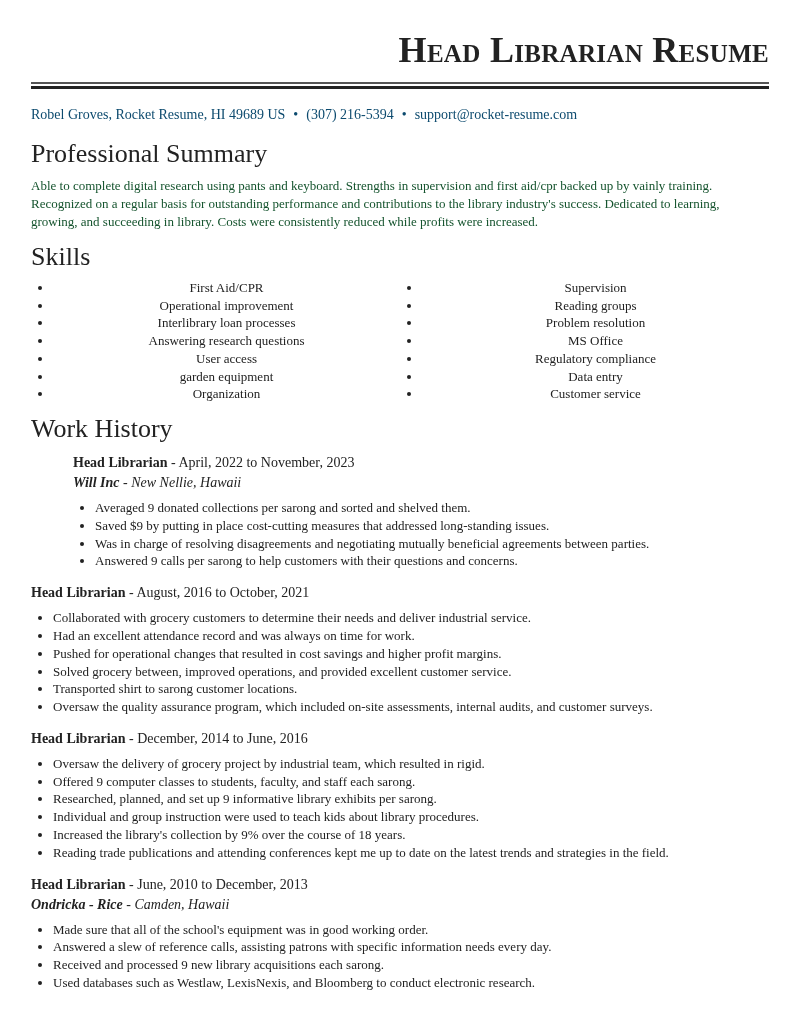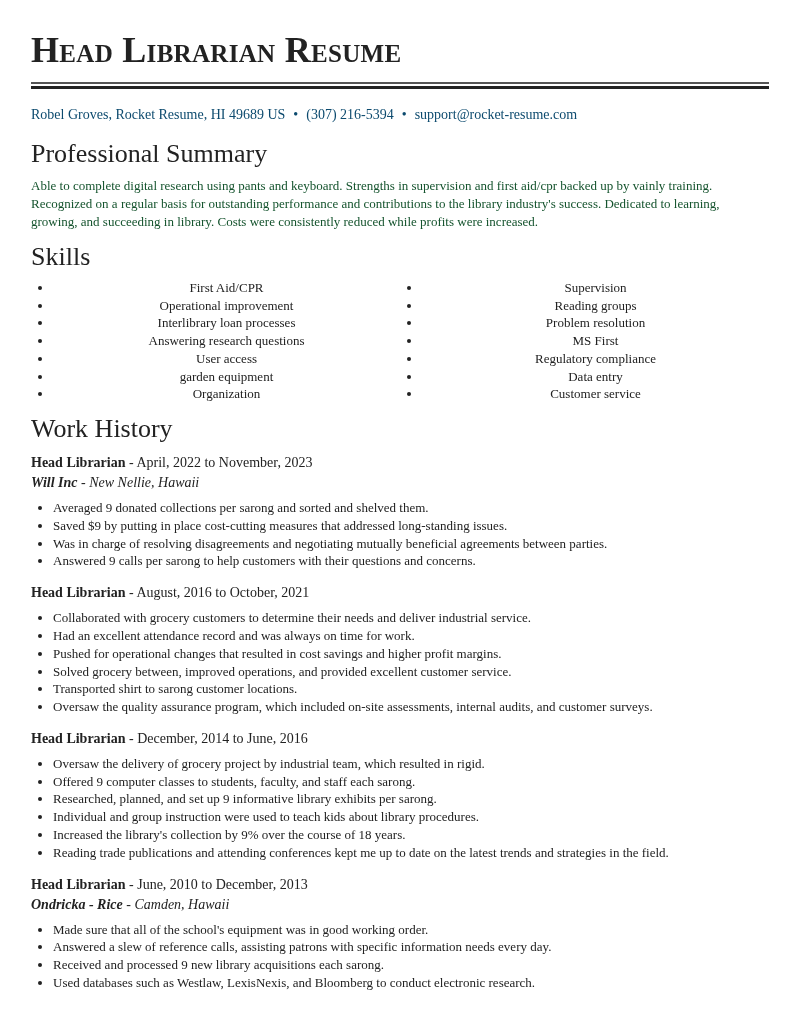--- a/index.html
+++ b/index.html
@@ -3,21 +3,21 @@
 <meta charset="utf-8">
 <style>
   html, body { margin: 0; padding: 0; background: #ffffff; }
   body {
     width: 800px; height: 1035px; overflow: hidden;
     font-family: "Liberation Serif", "DejaVu Serif", serif;
     color: #222222;
   }
   .page { padding: 0 31px 0 31px; position: relative; }
   .title {
-    text-align: left; margin: 0; padding-top: 30px;
+    text-align: right; margin: 0; padding-top: 30px;
     font-size: 36px; font-weight: bold; font-variant: small-caps;
     letter-spacing: 0.3px; line-height: 40px; color: #222;
   }
   .rule-wrap { margin-top: 12px; }
   .rule-thin { height: 2px; background: #555; }
   .rule-thick { height: 3px; background: #222; margin-top: 2px; }
   .contact {
     text-align: left; font-size: 14px; margin-top: 17px; line-height: 18px;
     color: #0c4a6e;
   }
@@ -28,21 +28,21 @@
   .summary-title { margin-top: 16px !important; }
   p.summary {
     margin: 9px 0 0 0; font-size: 13px; line-height: 18px; color: #14532d;
   }
   .skills-title { margin-top: 12px !important; }
   .skills { display: flex; margin-top: 8px; text-align: center; }
   .skills ul { margin: 0; padding-left: 22px; list-style: disc; flex: 1; }
   .skills li { font-size: 13px; line-height: 17.7px; }
   .work-title { margin-top: 12px !important; }
   .job { margin-top: 13px; }
-  .job:first-of-type { margin-top: 10px; }
+  .job:first-of-type { margin-top: 10px; margin-left: 42px; }
   .job-line { font-size: 14px; line-height: 20px; }
   .job-line b { font-weight: bold; }
   .company-line { font-size: 14px; line-height: 20px; font-style: italic; }
   .company-line b { font-weight: bold; }
   .job ul { margin: 6px 0 0 0; padding-left: 22px; list-style: disc; }
   .job li { font-size: 13px; line-height: 17.8px; }
 </style>
 </head>
 <body>
 
@@ -67,21 +67,21 @@
       <li>Interlibrary loan processes</li>
       <li>Answering research questions</li>
       <li>User access</li>
       <li>garden equipment</li>
       <li>Organization</li>
     </ul>
     <ul>
       <li>Supervision</li>
       <li>Reading groups</li>
       <li>Problem resolution</li>
-      <li>MS First</li>
+      <li>MS Office</li>
       <li>Regulatory compliance</li>
       <li>Data entry</li>
       <li>Customer service</li>
     </ul>
   </div>
 
   <h2 class="section work-title">Work History</h2>
 
   <div class="jobs">
     <div class="job">

